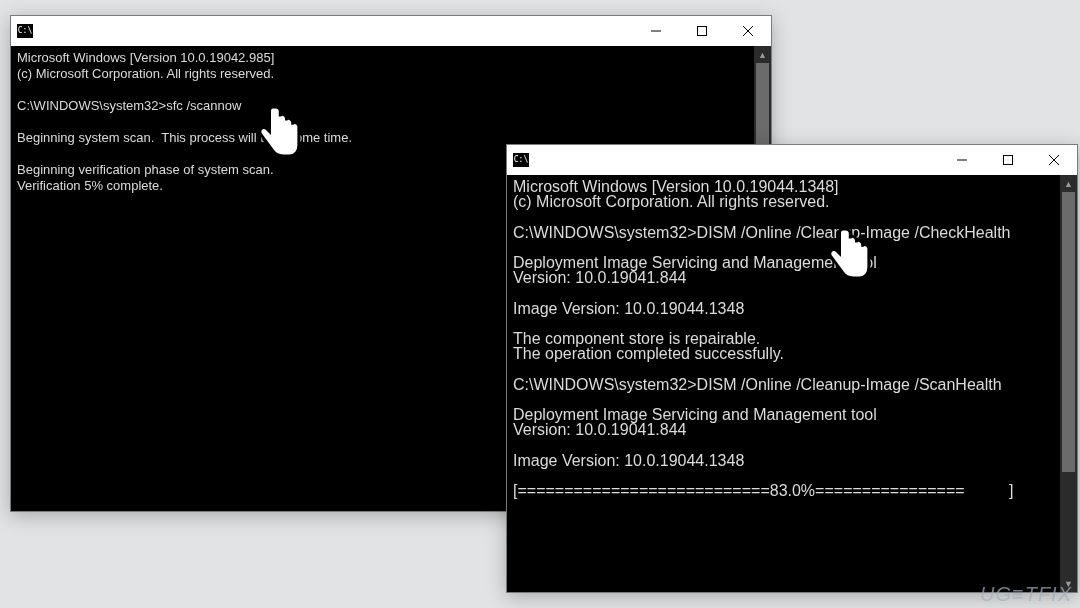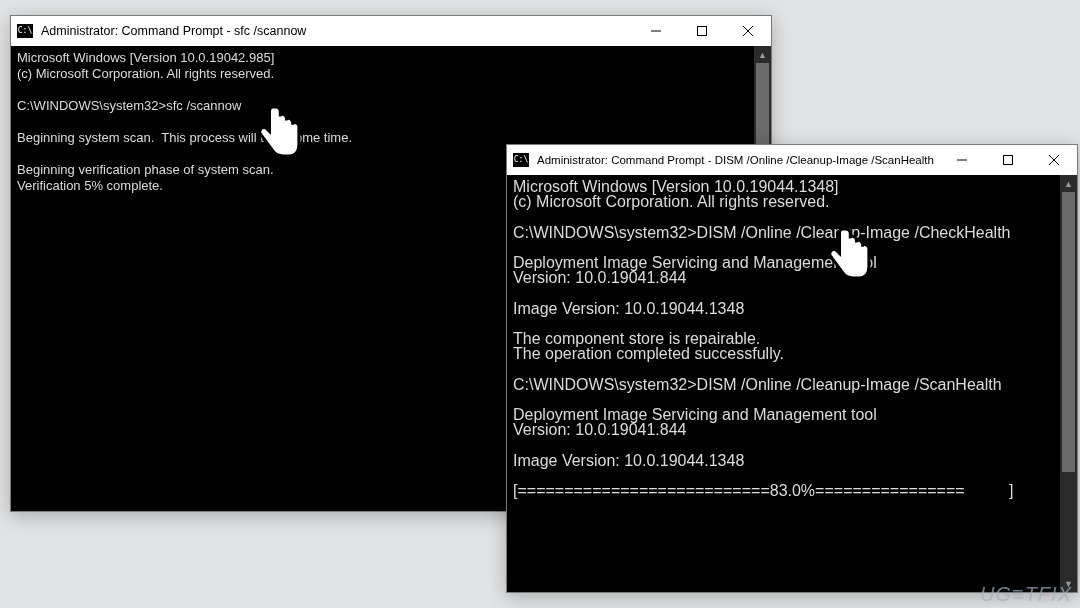--- a/index.html
+++ b/index.html
@@ -136,21 +136,20 @@
 </head>
 <body>
 
 <div class="parallelogram"></div>
 
 <div class="window" style="left:10px; top:15px; width:760px; height:495px; z-index:1;">
   <div class="titlebar">
     <span class="sys-icon">
         <span>C:\</span>
       </span>
-    <span class="title-text">Administrator: Command Prompt - sfc  /scannow</span>
     <span class="title-spacer"></span>
     <div class="win-btn">
       <svg viewBox="0 0 10 10">
           <path d="M0 5 H10" stroke="#000" stroke-width="1" fill="none"></path>
         </svg>
     </div>
     <div class="win-btn">
       <svg viewBox="0 0 10 10">
           <rect x="0.5" y="0.5" width="9" height="9" stroke="#000" stroke-width="1" fill="none"></rect>
         </svg>
@@ -177,21 +176,20 @@
       <div class="arrow" style="bottom:0">▼</div>
     </div>
   </div>
 </div>
 
 <div class="window" style="left:506px; top:144px; width:570px; height:447px; z-index:2;">
   <div class="titlebar">
     <span class="sys-icon">
         <span>C:\</span>
       </span>
-    <span class="title-text" style="font-size:11.5px">Administrator: Command Prompt - DISM  /Online /Cleanup-Image /ScanHealth</span>
     <span class="title-spacer"></span>
     <div class="win-btn">
       <svg viewBox="0 0 10 10">
           <path d="M0 5 H10" stroke="#000" stroke-width="1" fill="none"></path>
         </svg>
     </div>
     <div class="win-btn">
       <svg viewBox="0 0 10 10">
           <rect x="0.5" y="0.5" width="9" height="9" stroke="#000" stroke-width="1" fill="none"></rect>
         </svg>

